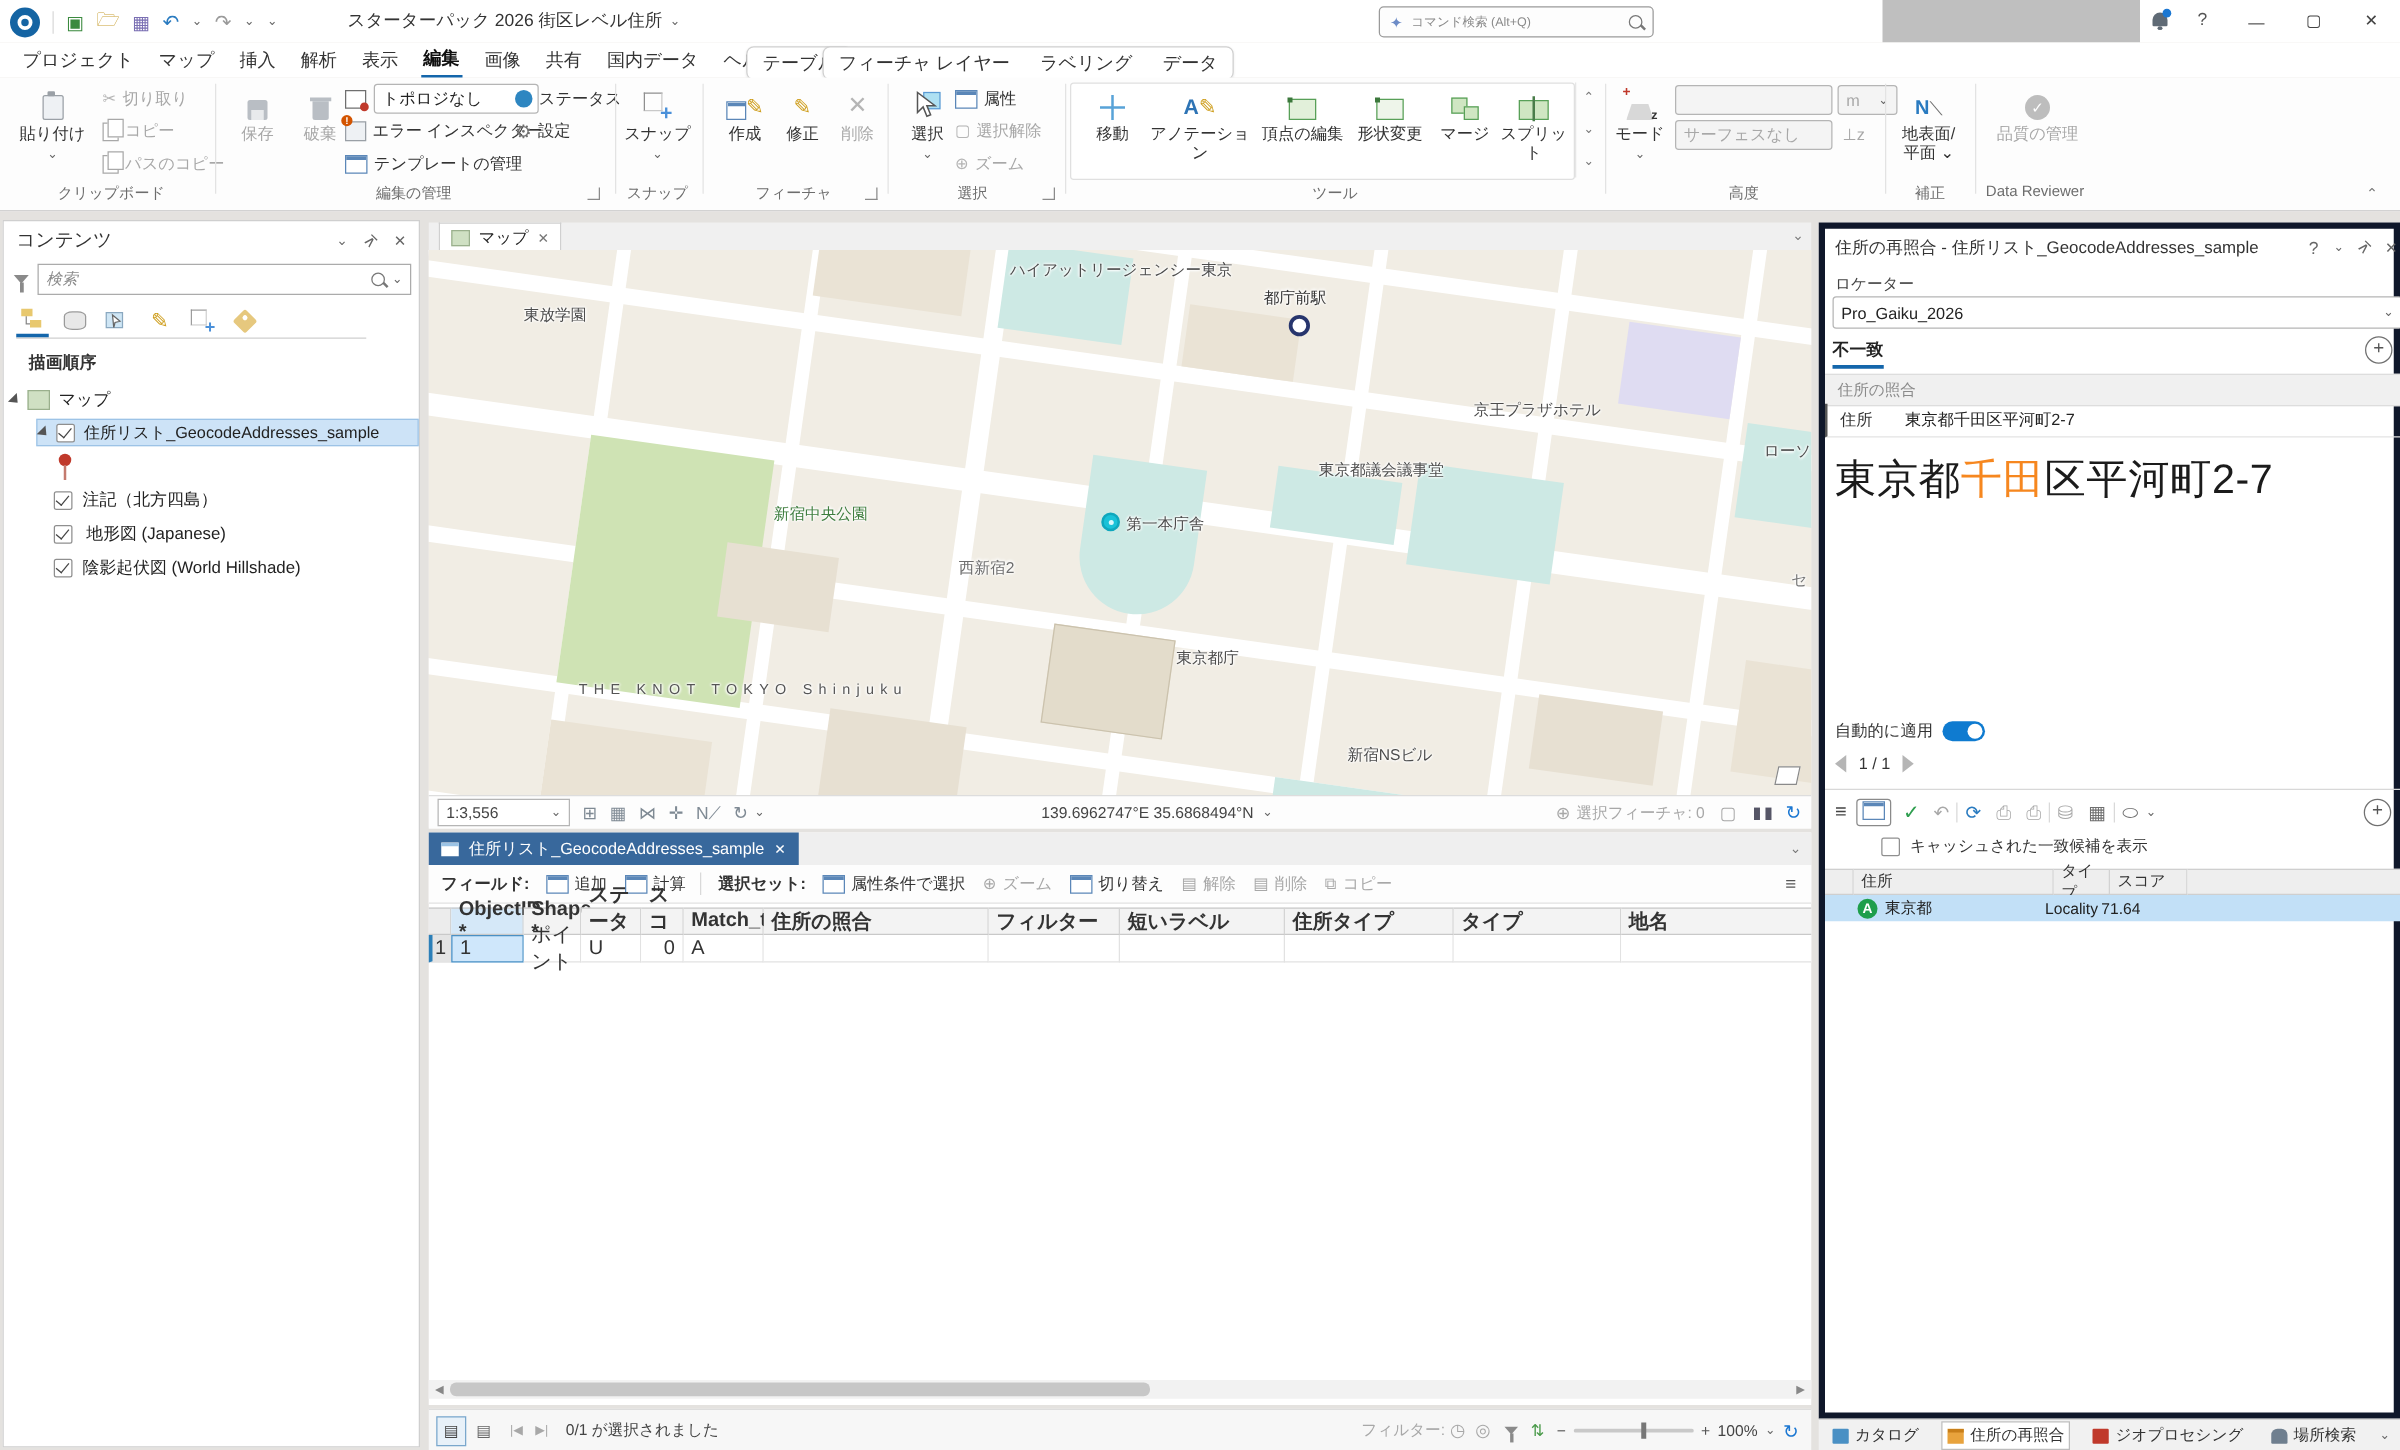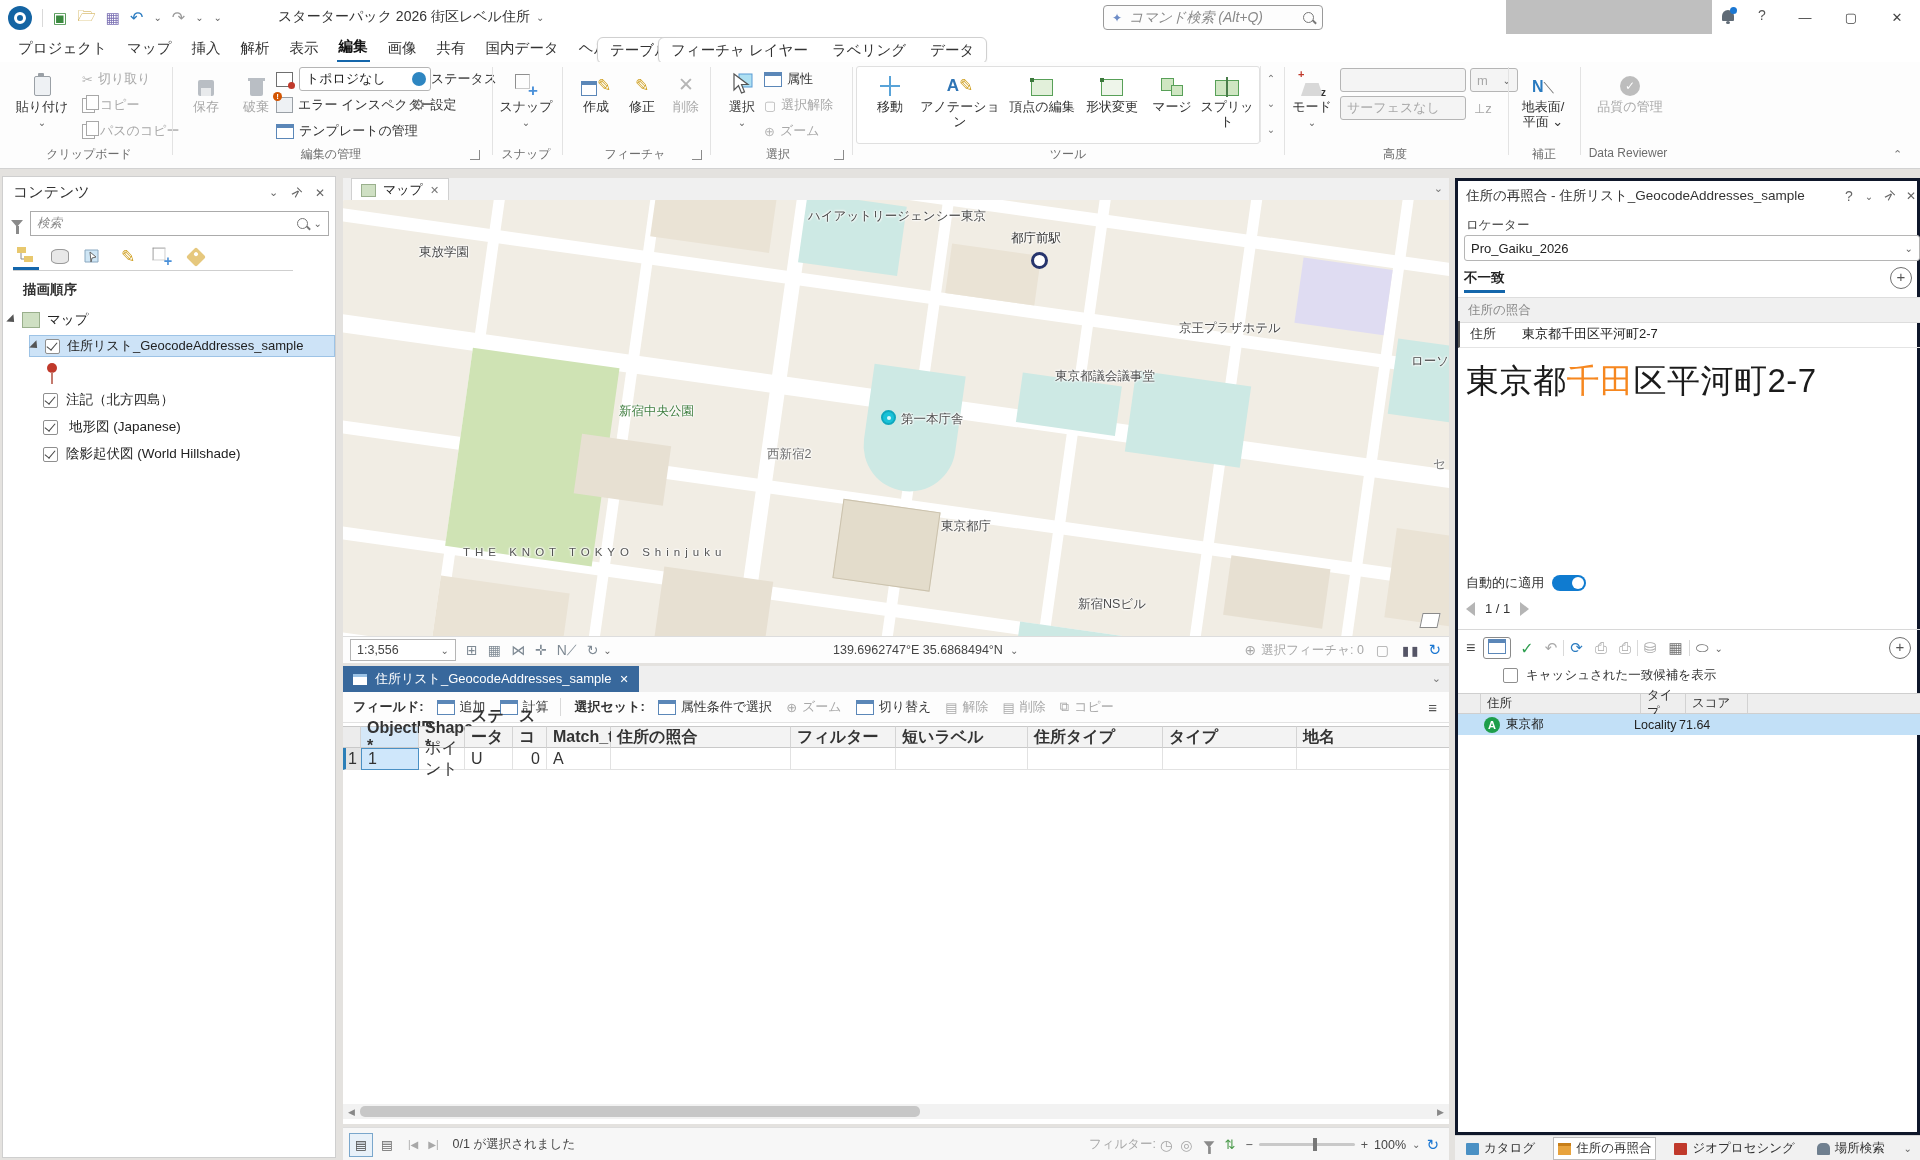--- a/index.html
+++ b/index.html
@@ -115,21 +115,21 @@
   .ttoolbar{position:absolute;left:0;top:26px;width:1106px;height:30px;background:#fdfdfd;border-bottom:1px solid #e2e2e2;display:flex;align-items:center;font-size:13px;color:#333}
   .tt-lab{font-weight:bold;margin:0 6px 0 10px}
   .tt-btn{display:flex;align-items:center;gap:5px;margin:0 7px;white-space:nowrap}
   .hrow{position:absolute;display:flex;font-size:16px;color:#333}
   .hcell{box-sizing:border-box;border-right:1px solid #d4d4d4;border-bottom:1px solid #c9c9c9;border-top:1px solid #c9c9c9;background:#f3f3f3;height:22px;display:flex;align-items:center;padding:0 6px;font-weight:bold}
   .dcell{box-sizing:border-box;border-right:1px solid #e2e2e2;border-bottom:1px solid #e2e2e2;background:#fff;height:22px;display:flex;align-items:center;padding:0 6px}
   .hscroll{position:absolute;left:0;width:1106px;height:15px;background:#f2f2f2;display:flex;align-items:center}
   .thumb{height:11px;background:#c7c7c7;border-radius:5px}
 
   
-  #rematch{left:1455px;top:178px;width:465px;height:957px;background:#fff;border:3px solid #0f172a;box-sizing:border-box}
+  #rematch{left:1455px;top:178px;width:465px;height:957px;background:#fff;border:5px solid #0f172a;box-sizing:border-box}
   .r-big{font-size:33px;color:#1b1b1b;letter-spacing:.5px}
   .hl{color:#f6871f}
   .toggle{width:34px;height:16px;border-radius:9px;background:#0f7bd0;position:relative}
   .toggle::after{content:"";position:absolute;right:2px;top:2px;width:12px;height:12px;border-radius:50%;background:#fff}
   .navarrow{width:0;height:0;border-top:7px solid transparent;border-bottom:7px solid transparent}
   .plusbtn{width:20px;height:20px;border-radius:50%;border:1.4px solid #707070;color:#555;font-size:15px;line-height:18px;text-align:center}
   .badgeA{width:16px;height:16px;border-radius:50%;background:#1e9e4b;color:#fff;font-size:11px;font-weight:bold;text-align:center;line-height:16px}
   .mt-ic{font-size:15px;margin:0 6px;color:#6f6f6f}
   .candh{box-sizing:border-box;background:#eee;border-right:1px solid #d2d2d2;border-top:1px solid #cfcfcf;border-bottom:1px solid #cfcfcf;height:21px;display:flex;align-items:center;padding:0 6px;font-size:12.5px;color:#333}
 
@@ -157,21 +157,21 @@
     <span style="color:#9a9a9a;font-size:16px">↷</span>
       <span class="chev">⌄</span>
     <span class="chev">⌄</span>
   </div>
   <div class="abs flex" style="left:278px;top:8px;gap:6px;font-size:14px;color:#333">
     <span>スターターパック 2026 街区レベル住所</span>
     <span class="chev">⌄</span>
   </div>
   <div class="abs cmdbox" style="left:1103px;top:5px;width:202px">
     <span style="color:#6d8cc7;font-size:12px">✦</span>
-    <span style="color:#8a8a8a;font-size:14px;font-style:italic;flex:1">コマンド検索 (Alt+Q)</span>
+    <span style="color:#8a8a8a;font-size:10px;flex:1">コマンド検索 (Alt+Q)</span>
     <span class="mag"></span>
   </div>
   <div class="abs" style="left:1506px;top:0;width:206px;height:34px;background:#bfbfbf"></div>
   <div class="abs" style="left:1722px;top:10px">
       <div class="bell">
         <div class="dot"></div>
       </div>
     </div>
   <div class="abs" style="left:1758px;top:7px;color:#555;font-size:14px">?</div>
   <div class="abs flex" style="left:1782px;top:0">

